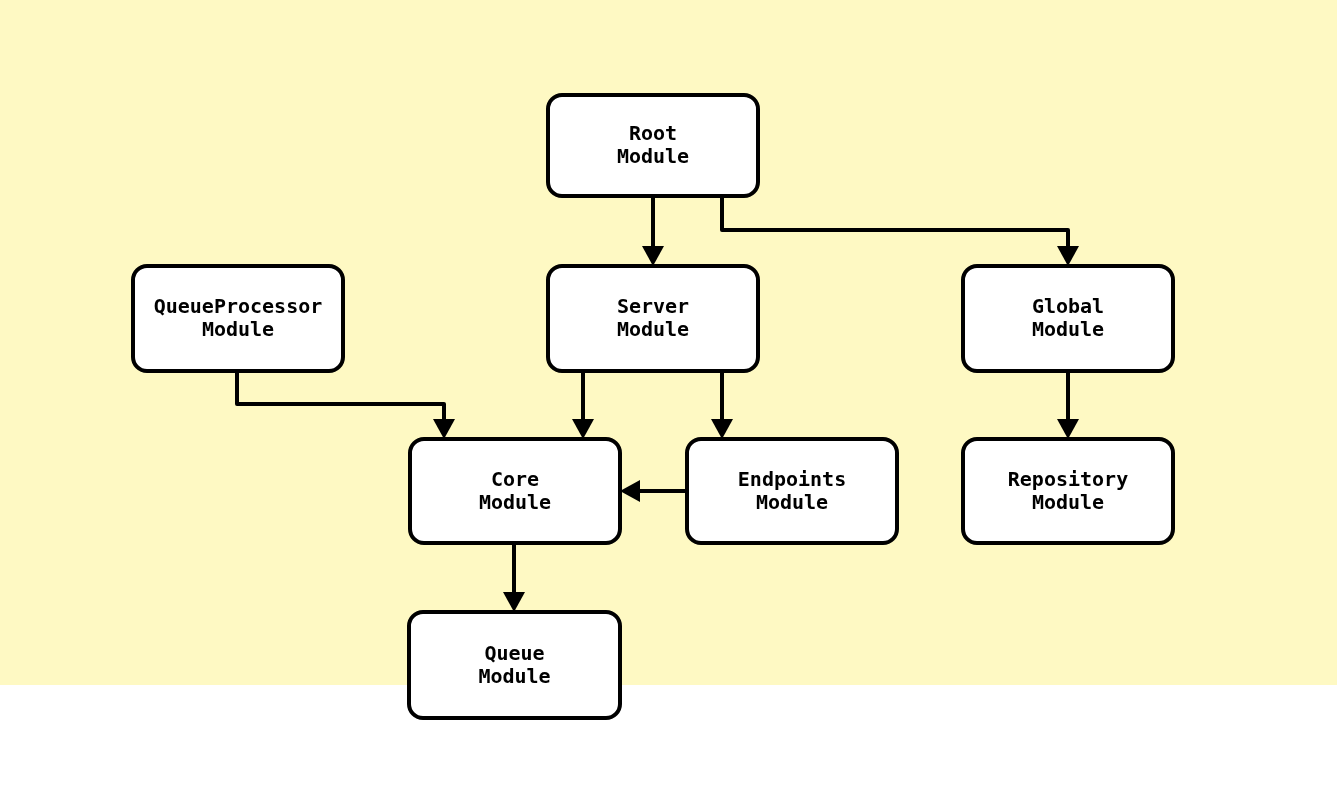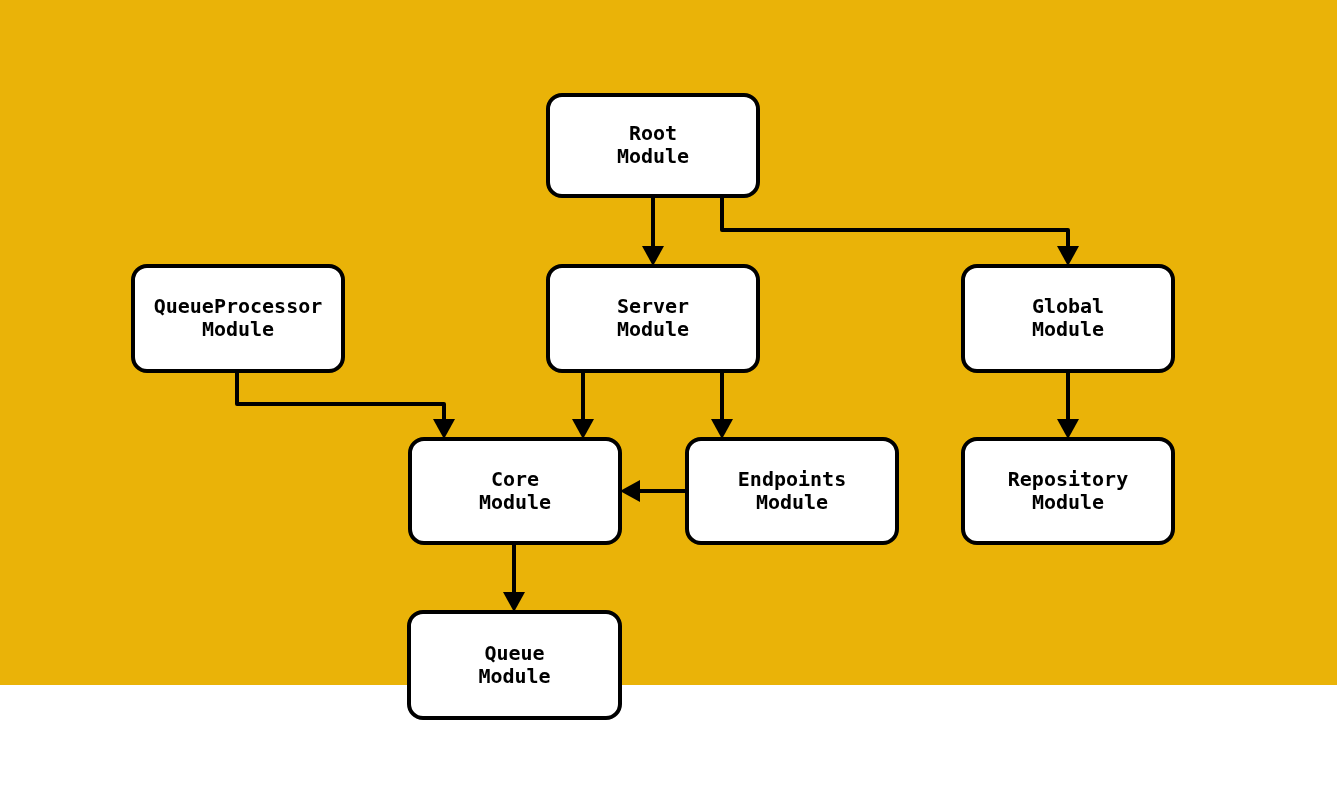--- a/index.html
+++ b/index.html
@@ -11,21 +11,21 @@
   body {
     width: 1337px;
     height: 809px;
     font-family: "DejaVu Sans Mono", "Liberation Mono", monospace;
     overflow: hidden;
   }
   #diagram-root {
     position: relative;
     width: 1337px;
     height: 685px;
-    background: #eab308;
+    background: #fef9c3;
   }
   svg#diagram-canvas {
     display: block;
     width: 1337px;
     height: 809px;
   }
   .node-box {
     fill: #ffffff;
     stroke: #000000;
     stroke-width: 4;

